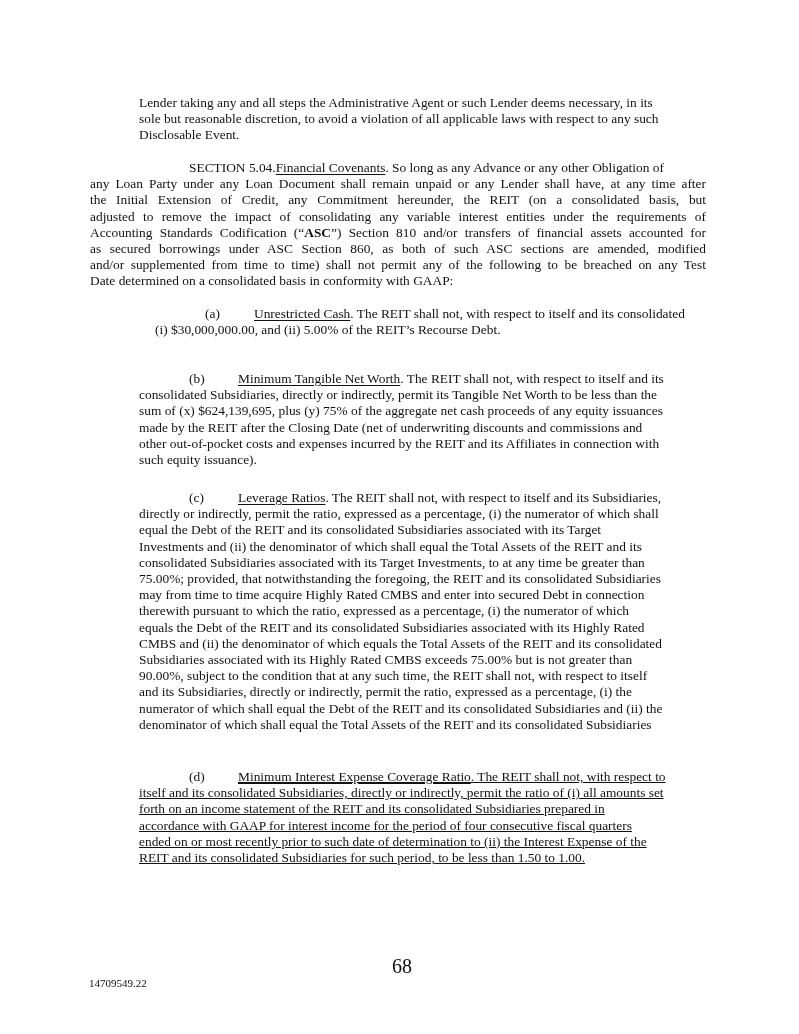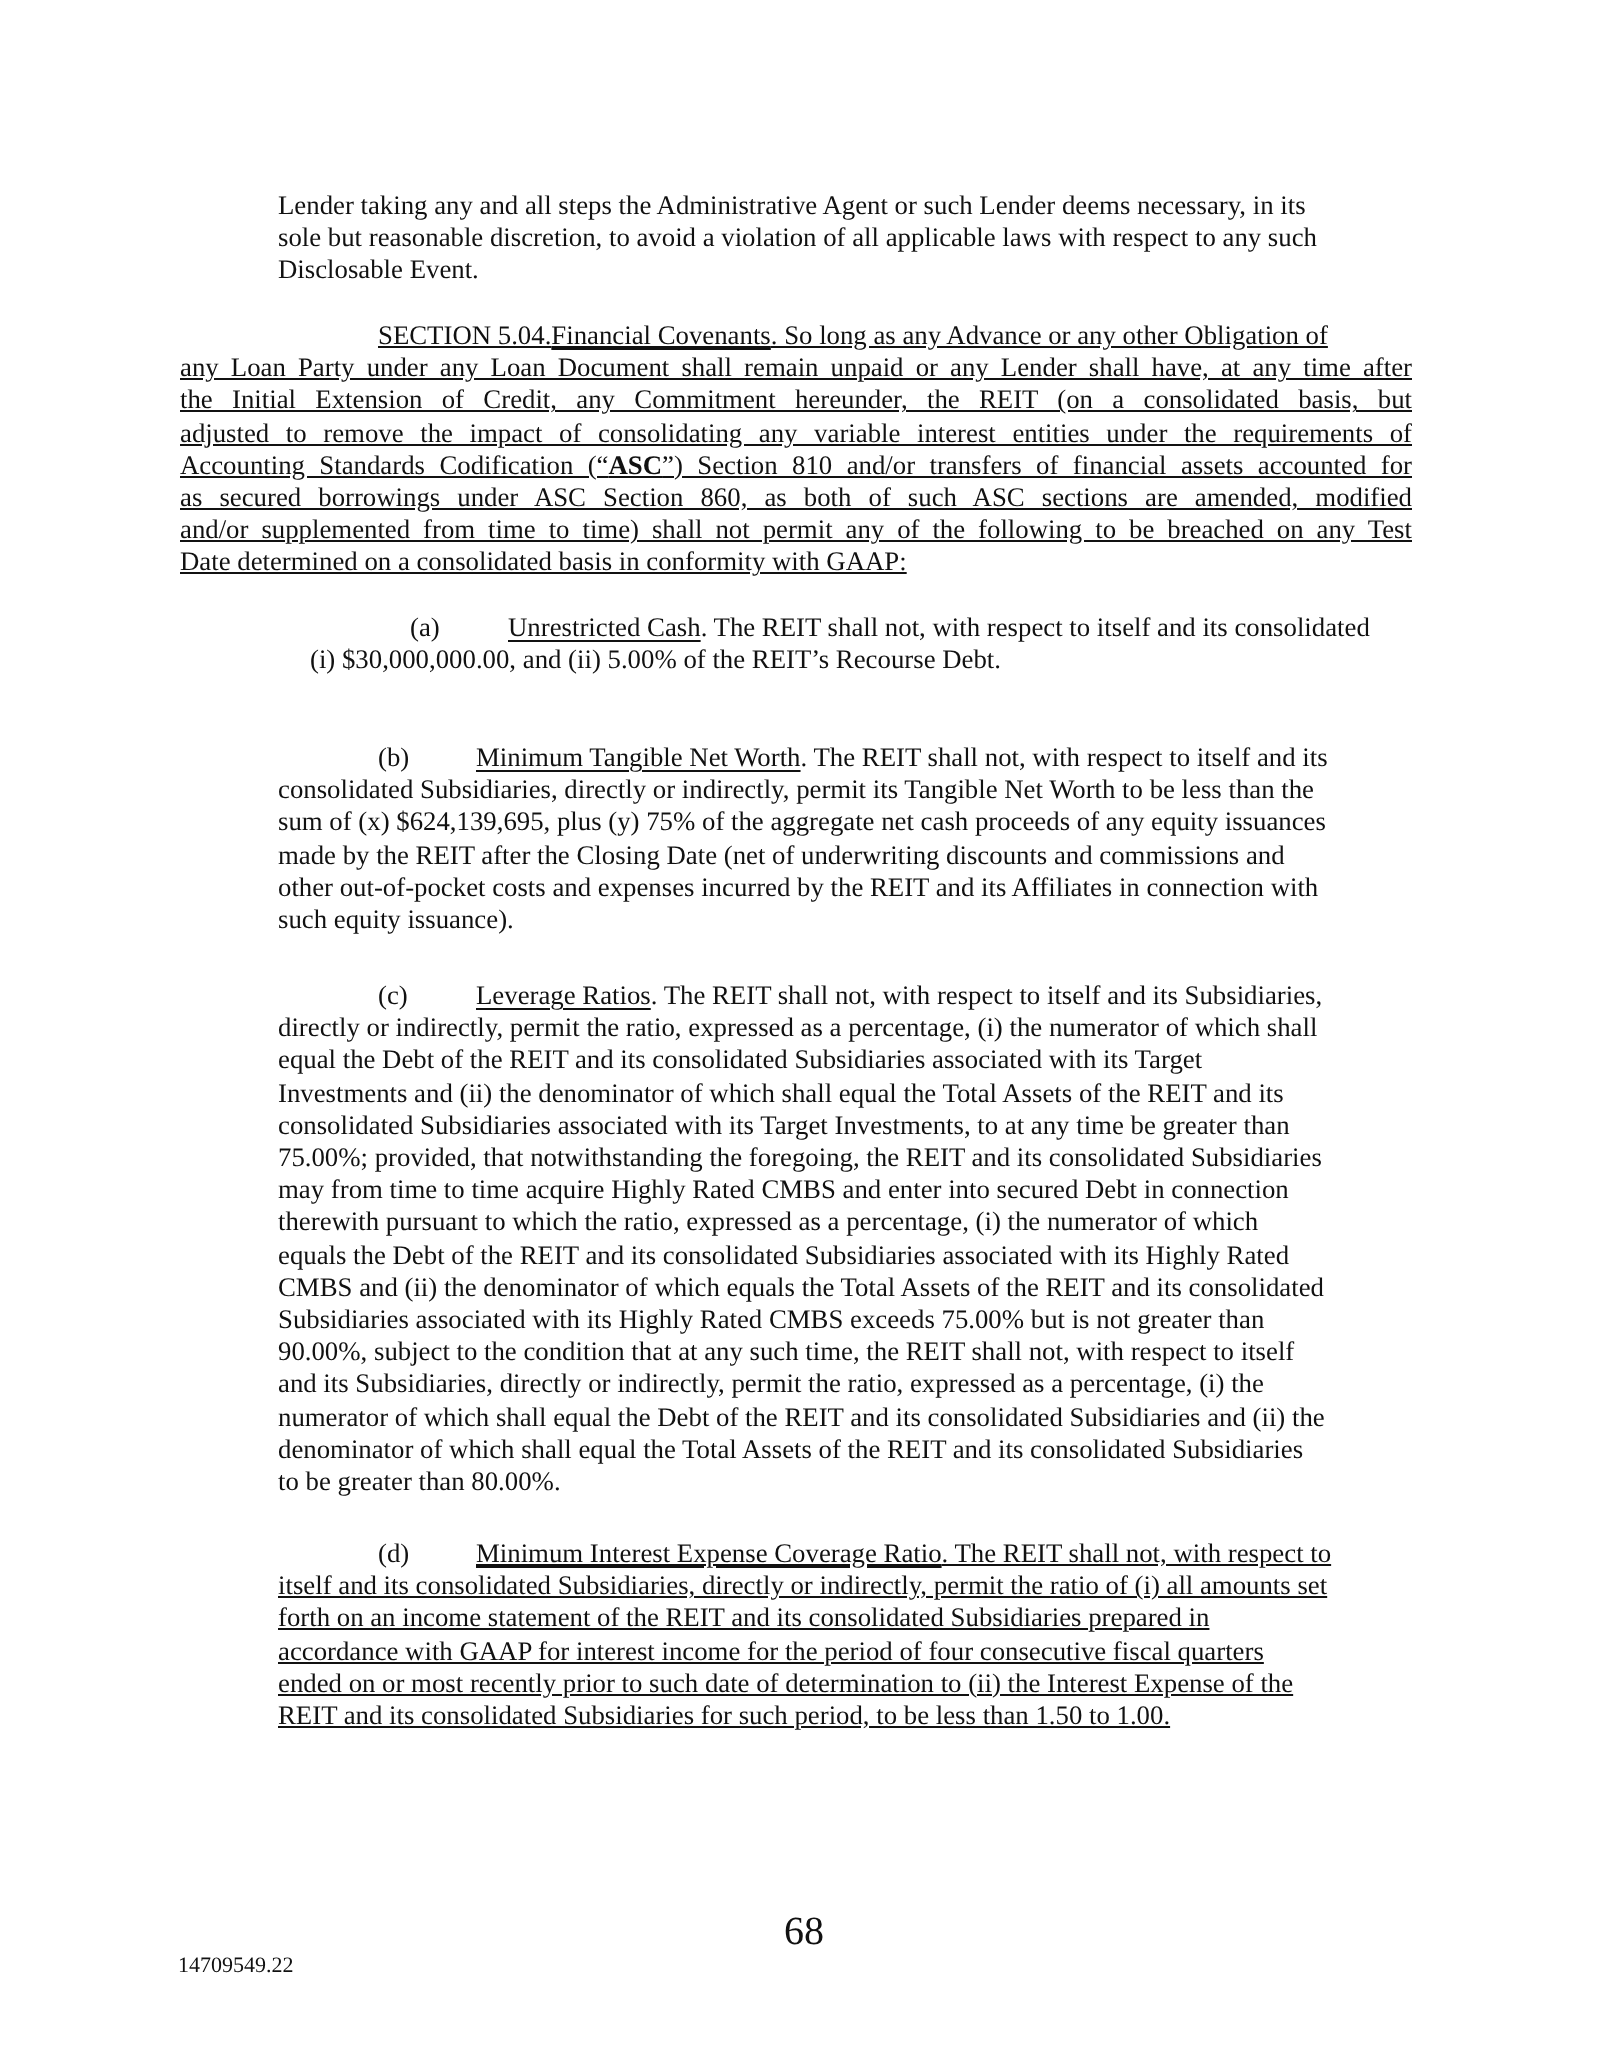--- a/index.html
+++ b/index.html
@@ -22,21 +22,21 @@
 <body>
 
 <div class="page">
 
   <div class="block" style="left:139px; top:95px; width:560px;">
     <span class="line">Lender taking any and all steps the Administrative Agent or such Lender deems necessary, in its</span>
     <span class="line">sole but reasonable discretion, to avoid a violation of all applicable laws with respect to any such</span>
     <span class="line">Disclosable Event.</span>
   </div>
 
-  <div class="block" style="left:90px; top:160px; width:616px;text-decoration:underline;">
+  <div class="block" style="left:90px; top:160px; width:616px;">
     <span class="line" style="padding-left:99px;"><span>SECTION 5.04.</span><span class="u">Financial Covenants</span><span>.  So long as any Advance or any other Obligation of</span></span>
     <span class="line just">any Loan Party under any Loan Document shall remain unpaid or any Lender shall have, at any time after</span>
     <span class="line just">the Initial Extension of Credit, any Commitment hereunder, the REIT (on a consolidated basis, but</span>
     <span class="line just">adjusted to remove the impact of consolidating any variable interest entities under the requirements of</span>
     <span class="line just"><span>Accounting Standards Codification (“</span><span class="b">ASC</span><span>”) Section 810 and/or transfers of financial assets accounted for</span></span>
     <span class="line just">as secured borrowings under ASC Section 860, as both of such ASC sections are amended, modified</span>
     <span class="line just">and/or supplemented from time to time) shall not permit any of the following to be breached on any Test</span>
     <span class="line">Date determined on a consolidated basis in conformity with GAAP:</span>
   </div>
 
@@ -63,21 +63,20 @@
     <span class="line">75.00%; provided, that notwithstanding the foregoing, the REIT and its consolidated Subsidiaries</span>
     <span class="line">may from time to time acquire Highly Rated CMBS and enter into secured Debt in connection</span>
     <span class="line">therewith pursuant to which the ratio, expressed as a percentage, (i) the numerator of which</span>
     <span class="line">equals the Debt of the REIT and its consolidated Subsidiaries associated with its Highly Rated</span>
     <span class="line">CMBS and (ii) the denominator of which equals the Total Assets of the REIT and its consolidated</span>
     <span class="line">Subsidiaries associated with its Highly Rated CMBS exceeds 75.00% but is not greater than</span>
     <span class="line">90.00%, subject to the condition that at any such time, the REIT shall not, with respect to itself</span>
     <span class="line">and its Subsidiaries, directly or indirectly, permit the ratio, expressed as a percentage, (i) the</span>
     <span class="line">numerator of which shall equal the Debt of the REIT and its consolidated Subsidiaries and (ii) the</span>
     <span class="line">denominator of which shall equal the Total Assets of the REIT and its consolidated Subsidiaries</span>
-    <span class="line">to be greater than 80.00%.</span>
   </div>
 
   <div class="block" style="left:139px; top:769px; width:565px;text-decoration:underline;">
     <span class="line"><span class="tab" style="width:49px; padding-left:50px;">(d)</span><span class="u">Minimum Interest Expense Coverage Ratio</span><span>.  The REIT shall not, with respect to</span></span>
     <span class="line">itself and its consolidated Subsidiaries, directly or indirectly, permit the ratio of (i) all amounts set</span>
     <span class="line">forth on an income statement of the REIT and its consolidated Subsidiaries prepared in</span>
     <span class="line">accordance with GAAP for interest income for the period of four consecutive fiscal quarters</span>
     <span class="line">ended on or most recently prior to such date of determination to (ii) the Interest Expense of the</span>
     <span class="line">REIT and its consolidated Subsidiaries for such period, to be less than 1.50 to 1.00.</span>
   </div>

